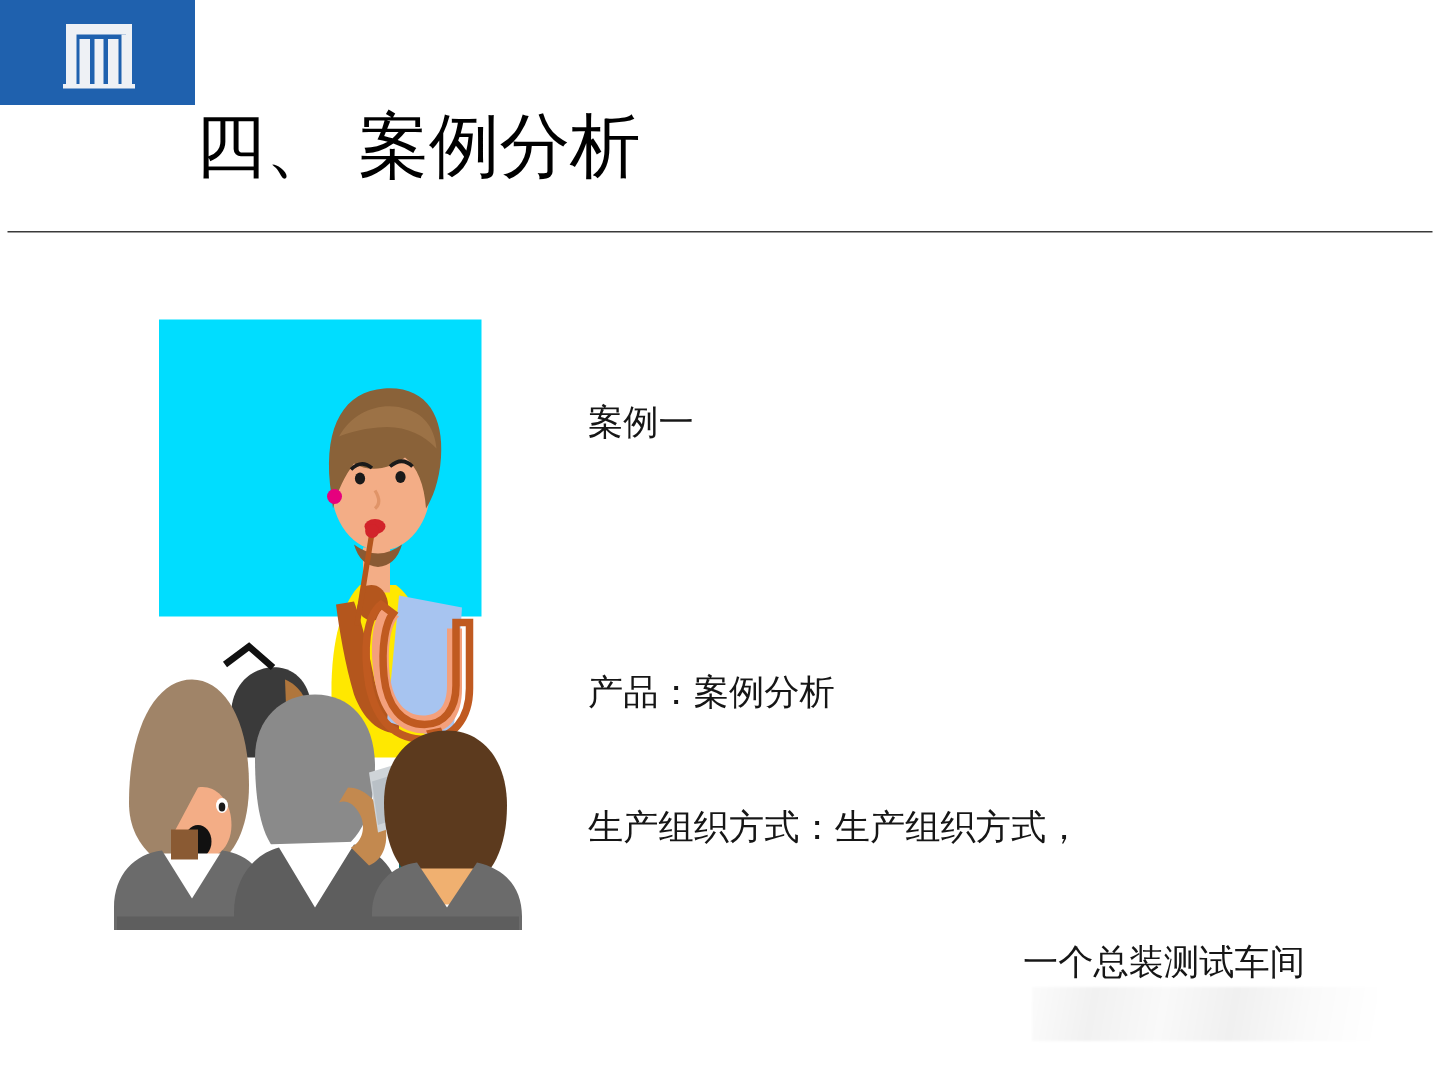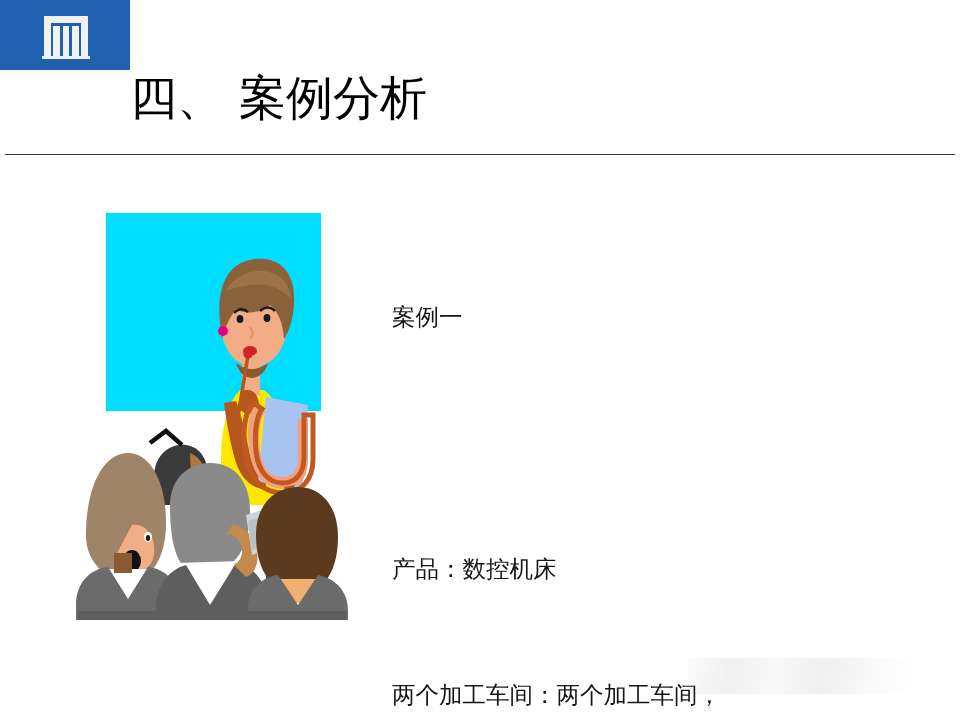--- a/index.html
+++ b/index.html
@@ -80,21 +80,20 @@
     font-size: 23.5px;
     line-height: 30px;
     color: #161616;
     font-family: "DejaVu Serif", "Liberation Serif", serif;
     white-space: pre;
   }
   #body-text .ln {
     display: block;
     height: 30px;
     white-space: pre;
-    margin-top: 36px;
   }
   #body-text .blank { height: 30px; }
   .ind-290 { padding-left: 290px; }
 
   
   #watermark {
     position: absolute;
     left: 688px;
     top: 658px;
     width: 230px;
@@ -245,22 +244,22 @@
       <path d="M178 404 C178 384 192 372 208 370 L228 400 L248 370
                C266 374 278 386 278 406 L278 415 L178 415 Z" fill="#6b6b6b"></path>
 
       <rect x="8" y="406" width="268" height="9" fill="#5e5e5e"></rect>
     </svg>
   </div>
 
   <div id="body-text">
     <span class="ln">案例一</span>
     <span class="ln blank"></span>
-    <span class="ln">产品：数控机床</span>
-    <span class="ln">两个加工车间：两个加工车间，</span>
+    <span class="ln">产品：案例分析</span>
+    <span class="ln">生产组织方式：生产组织方式，</span>
     <span class="ln ind-290">一个总装测试车间</span>
     
     
     
     
     
     
     
     
   </div>

